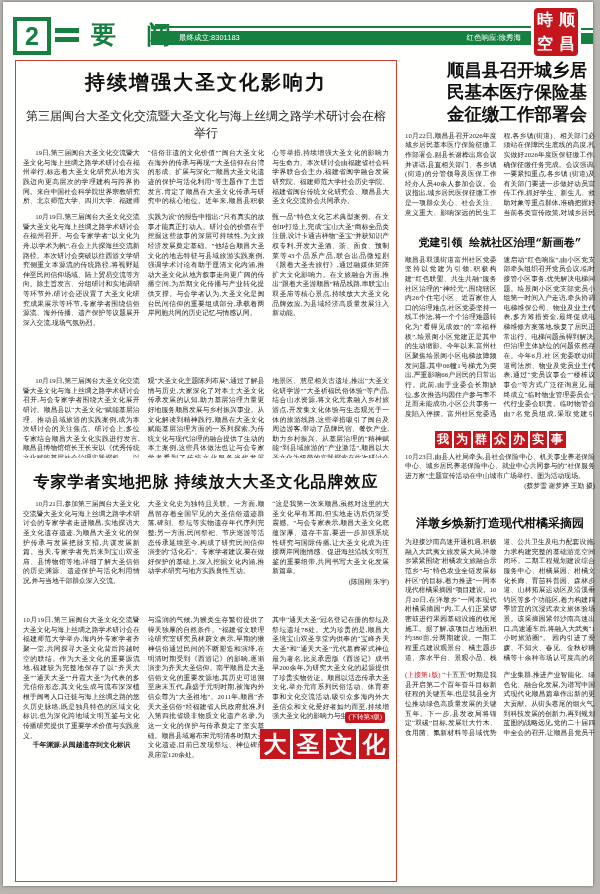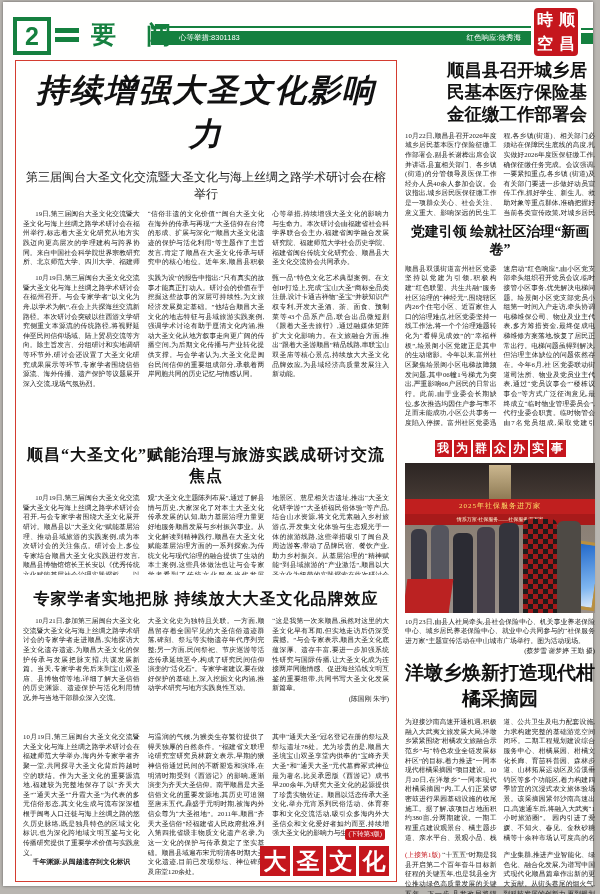--- a/index.html
+++ b/index.html
@@ -18,40 +18,40 @@
         display:flex;justify-content:space-between;padding:0 10px 0 28px;}
   .seal{position:absolute;left:531px;top:0;width:44px;height:48px;background:#c5161d;border-radius:4px;
         display:grid;grid-template-columns:1fr 1fr;align-items:center;justify-items:center;color:#fff;
         font-size:16px;font-weight:bold;font-family:"Liberation Serif",serif;}
   .gbar2{position:absolute;left:578px;top:20px;width:12px;}
   .gbar2 .a{height:2px;background:#15803f;margin-bottom:3px;}
   .gbar2 .b{height:11px;background:#15803f;}
   
   .lbox{position:absolute;left:12px;top:58px;width:382px;height:822px;border:1.5px solid #d43c30;padding:4px 7px;box-sizing:border-box;}
   .at{color:#111;text-align:center;font-weight:bold;}
-  .a1t{font-size:32px;letter-spacing:2px;margin-top:4px;font-style:italic;}
+  .a1t{font-size:20px;letter-spacing:2px;margin-top:4px;}
   .a1s{font-size:12px;text-align:center;margin-top:12px;font-family:"Liberation Serif",serif;color:#222;}
   .a2t{font-size:19px;margin-top:12px;}
   .a2s{font-size:11px;text-align:center;margin-top:3px;color:#222;}
   .smt{font-size:16px;margin-top:14px;letter-spacing:1px;}
   .cols{display:flex;gap:8px;margin-top:6px;}
   .col{flex:1;overflow:hidden;text-align:justify;font-size:6.8px;line-height:1.42;color:#222;}
   .ind{text-indent:1.8em;}
   .h58{height:58px;} .h158{height:158px;} .h82{height:82px;} .h110{height:110px;} .h146{height:146px;}
   .byline{display:block;text-align:right;margin-top:1px;}
   .subhead{font-weight:bold;text-align:center;text-indent:0;}
   .a5wrap{position:relative;}
   .dslogo{position:absolute;right:0;bottom:2px;display:flex;gap:3px;}
   .dslogo .tile{width:30px;height:30px;background:#c5161d;color:#fff;font-weight:bold;font-size:23px;line-height:30px;text-align:center;font-family:"Liberation Sans",sans-serif;}
   .dstag{position:absolute;right:4px;bottom:38px;background:#c5161d;color:#fff;font-size:6.5px;padding:1px 3px;border-radius:2px;}
   
   .rcol{position:absolute;left:402px;top:58px;width:190px;height:822px;}
   .rt1{font-size:17.5px;line-height:1.25;margin-left:34px;}
-  .rt2{font-size:14px;font-family:Liberation Serif, serif;}
-  .rt3{font-size:19px;margin-top:4px;font-family:"Liberation Sans",sans-serif;}
+  .rt2{font-size:11px;margin-top:12px;font-family:Liberation Mono, monospace;}
+  .rt3{font-size:12px;margin-top:24px;font-family:"Liberation Sans",sans-serif;}
   .cc2{column-count:2;column-gap:7px;margin-top:5px;text-align:justify;font-size:6.8px;line-height:1.42;color:#222;overflow:hidden;}
   .rh92{height:92px;} .rh168{height:168px;} .rh128{height:128px;} .rh76{height:76px;}
   .badge{display:flex;gap:2px;justify-content:center;margin-top:8px;}
   .badge .tile{width:17px;height:17px;background:#c5161d;color:#fff;font-weight:bold;font-size:12px;line-height:17px;text-align:center;font-family:"Liberation Sans",sans-serif;}
   .jumpnote{color:#c5161d;font-size:6.8px;}
   
   .photo{position:relative;margin-top:6px;width:190px;height:150px;overflow:hidden;background:linear-gradient(#6e6258,#8a7f74 40%,#9a9089);}
   .ph-ceiling{position:absolute;left:0;top:0;width:100%;height:36px;background:linear-gradient(#2c2523,#453a34);}
   .ph-pillar{position:absolute;left:84px;top:2px;width:22px;height:34px;background:linear-gradient(#cbb78f,#8f7b55);}
   .ph-banner1{position:absolute;left:0;top:36px;width:100%;height:15px;background:#c01f1f;color:#ffe26a;font-size:7px;line-height:15px;text-align:center;letter-spacing:1px;overflow:hidden;white-space:nowrap;}
@@ -70,21 +70,21 @@
   <div class="hdr">
     <div class="pagenum">2</div>
     <div class="eqbars">
         <div></div>
         <div></div>
       </div>
     <div class="secttl">要 闻</div>
     <div class="gbarwrap">
       <div class="gbarline"></div>
       <div class="gbar">
-        <span>心等举措:8301183</span>
+        <span>最终成立:8301183</span>
         <span>红色响应:徐秀海</span>
       </div>
     </div>
     <div class="seal">
       <span>時</span>
       <span>顺</span>
       <span>空</span>
       <span>昌</span>
     </div>
     <div class="gbar2">
@@ -112,21 +112,20 @@
       <div class="cols">
         <div class="col h158 ind">10月19日,第三届闽台大圣文化交流暨大圣文化与海上丝绸之路学术研讨会在福州召开。与会专家学者“以文化为舟,以学术为帆”,在会上共探海丝交流新路径。本次研讨会突破以往西游文学研究侧重文本源流的传统路径,将视野延伸至民间信仰场域、陆上贸易交流等方向。除主旨发言、分组研讨和实地调研等环节外,研讨会还设置了大圣文化研究成果展示等环节,专家学者围绕信俗源流、海外传播、遗产保护等议题展开深入交流,现场气氛热烈。</div>
         <div class="col h158">实践为设”的报告中指出:“只有真实的故事才能真正打动人。研讨会的价值在于挖掘这些故事的深层可持续性,为文旅经济发展奠定基础。”他结合顺昌大圣文化的地志特征与县域旅游实践案例,强调学术讨论有助于厘清文化内涵,推动大圣文化从地方叙事走向更广阔的传播空间,为后期文化传播与产业转化提供支撑。与会学者认为,大圣文化是闽台民间信仰的重要组成部分,承载着两岸同胞共同的历史记忆与情感认同。</div>
         <div class="col h158">
           <span>甄一品”特色文化艺术典型案例。在文创IP打造上,完成“宝山大圣”商标全品类注册,设计卡通吉祥物“圣宝”并获知识产权专利,开发大圣酒、茶、面食、预制菜等43个品系产品,联合出品微短剧《跟着大圣去旅行》,通过融媒体矩阵扩大文化影响力。在文旅融合方面,推出“跟着大圣游顺昌”精品线路,串联宝山双圣庙等核心景点,持续放大大圣文化品牌效应,为县域经济高质量发展注入新动能。</span>
         </div>
       </div>
     </div>
 
     <div>
-      <div class="at smt">顺昌“大圣文化”赋能治理与旅游实践成研讨交流焦点</div>
       <div class="cols">
         <div class="col h82 ind">10月19日,第三届闽台大圣文化交流暨大圣文化与海上丝绸之路学术研讨会召开,与会专家学者围绕大圣文化展开研讨。顺昌县以“大圣文化”赋能基层治理、推动县域旅游的实践案例,成为本次研讨会的关注焦点。研讨会上,多位专家结合顺昌大圣文化实践进行发言,顺昌县博物馆馆长王长安以《优秀传统文化赋能基层社会治理实践探析——以顺昌“大圣文化”为例》为题,分享了顺昌县将大圣文化的精神内核融入基层治理的具体做法。</div>
         <div class="col h82">观“大圣文化主题陈列布展”,通过了解县情与历史,大家深化了对本土大圣文化传承发展的认知,助力基层治理力量更好地服务顺昌发展与乡村振兴事业。从文化解读到精神践行,顺昌在大圣文化赋能基层治理方面的一系列探索,为传统文化与现代治理的融合提供了生动的本土案例,这些具体做法也让与会专家学者看到了传统文化服务当代发展的“顺昌思路”。除赋能基层治理外,顺昌依托大圣文化发展县域旅游的实践也备受关注。</div>
         <div class="col h82">
           <span>地景区、慧星相关古遗址,推出“大圣文化研学游”“大圣祈福民俗体验”等产品,结合山水资源,将文化元素融入乡村旅游点,开发集文化体验与生态观光于一体的旅游线路,这些举措吸引了闽台及周边游客,带动了品牌民宿、餐饮产业,助力乡村振兴。从基层治理的“精神赋能”到县域旅游的“产业激活”,顺昌以大圣文化为纽带的实践探索在此次研讨会上获得与会专家学者的一致认可。</span>
           
         </div>
       </div>
     </div>
 
@@ -187,36 +186,20 @@
     <div class="badge">
       <div class="tile">我</div>
       <div class="tile">为</div>
       <div class="tile">群</div>
       <div class="tile">众</div>
       <div class="tile">办</div>
       <div class="tile">实</div>
       <div class="tile">事</div>
     </div>
 
-    <div class="photo">
-      <div class="ph-ceiling"></div>
-      <div class="ph-pillar"></div>
-      <div class="ph-banner1">2025年社保服务进万家</div>
-      <div class="ph-banner2">情系万家·社保服务——社保服务进万家</div>
-      <div class="poster" style="right:28px;top:72px;transform:rotate(3deg);"></div>
-      <div class="poster" style="right:-4px;top:78px;transform:rotate(8deg);"></div>
-      <div class="fig" style="left:6px;top:66px;width:16px;height:84px;background:#3a3a44;"></div>
-      <div class="fig" style="left:26px;top:62px;width:18px;height:88px;background:#55555e;"></div>
-      <div class="fig" style="left:48px;top:70px;width:20px;height:80px;background:#2b2b33;"></div>
-      <div class="fig" style="left:72px;top:64px;width:18px;height:86px;background:#46404a;"></div>
-      <div class="fig" style="left:94px;top:60px;width:20px;height:90px;background:#34343c;"></div>
-      <div class="fig" style="left:118px;top:56px;width:34px;height:94px;background:repeating-conic-gradient(#a31a1a 0% 25%, #1c1c1c 0% 50%) 0 0/10px 10px;"></div>
-      <div class="fig" style="left:152px;top:58px;width:24px;height:92px;background:#4e4a45;"></div>
-      <div class="ph-table"></div>
-    </div>
     <div class="caption">
       <span class="ind">10月23日,由县人社局牵头,县社会保险中心、机关事业养老保险中心、城乡居民养老保险中心、就业中心共同参与的“社保服务进万家”主题宣传活动在中山城市广场举行。图为活动现场。</span>
       <span class="cap-credit">(蔡梦雪 谢梦婷 王勤 摄)</span>
     </div>
 
     <div>
       <div class="at rt3">洋墩乡焕新打造现代柑橘采摘园</div>
       <div class="cc2 rh128">
         <span class="ind">为迎接沙南高速开通机遇,积极融入大武夷文旅发展大局,洋墩乡紧紧围绕“柑橘农文旅融合示范乡”与“特色农业全链发展标杆区”的目标,着力推进“一同本现代柑橘采摘园”项目建设。10月20日,在洋墩乡“一同本现代柑橘采摘园”内,工人们正紧锣密鼓进行果园基础设施的收尾施工。据了解,该项目占地面积约380亩,分两期建设。一期工程重点建设观景台、橘主题步道、亲水平台、景观小品、栈道、公共卫生及电力配套设施,力求构建完整的基础游览空间闭环。二期工程规划建设综合服务中心、柑橘展园、柑橘文化长廊、育苗科普园、森林步道、山林拓展运动区及沿溪垂钓区等多个功能区,着力构建四季皆宜的沉浸式农文旅体验场景。该采摘园紧邻沙南高速出口,高速通车后,将融入大武夷“1小时旅游圈”。</span>
         <span>园内引进了爱媛、不知火、春见、金秋砂糖橘等十余种市场认可度高的名特优新品种。通过一、二期建设的各项互动体验设施,项目将推动传统果园从单一生产功能,向融合农事体验、休闲观光、科普教育等多功能于一体的乡村微度假目的地转型,显著增强游客的参与感和体验度,促进柑橘产业从生产到消费的全链条价值跃升,助力洋墩乡打造区域柑橘产业示范点,实现乡村振兴与产业升级。目前项目一期的各功能区已基本建设完成,剩余的观景台、柑橘科普园等功能区正在扫尾,预计月底全部建成。此外,洋墩乡还依托郑坊山作为“八闽进教第一山”的旅游资源优势,完成了相关古迹修复,同时深入挖掘郑坊沿岸古码头历史底蕴,打造竹筏漂流等文旅融合项目,让游客深度感受柑橘之乡的生态魅力与文化内涵。</span>

